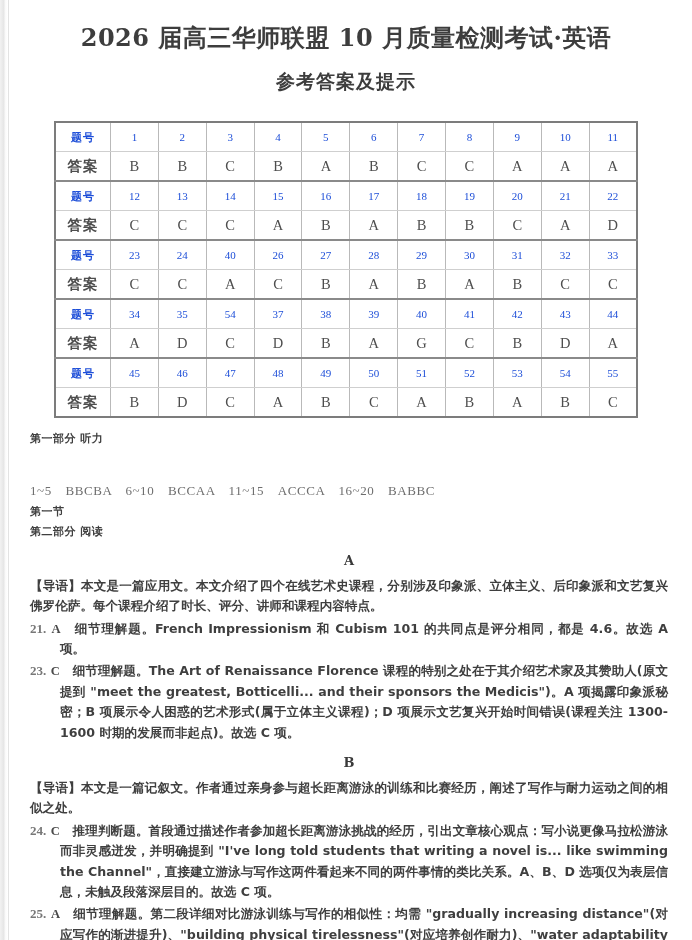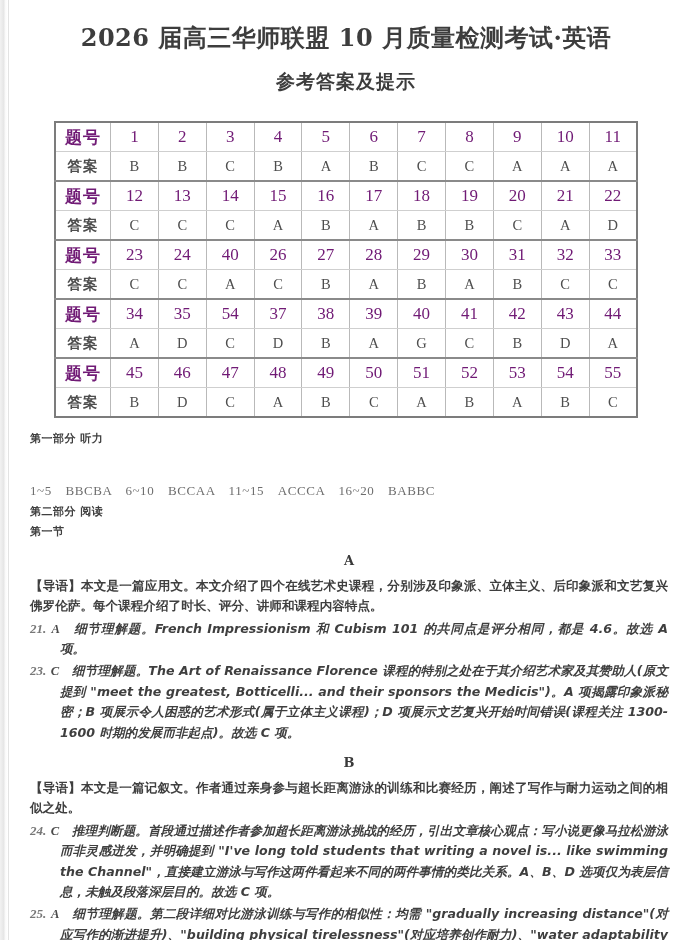--- a/index.html
+++ b/index.html
@@ -72,22 +72,22 @@
     border-top: 1px solid #cfcfcf;
     border-bottom: 1px solid #cfcfcf;
     text-align: center;
     vertical-align: middle;
     height: 26px;
     font-size: 14px;
     color: #555;
     font-family: "Liberation Serif", serif;
   }
   table.answer-table tr.qrow td {
-    color: #701a75;
-    font-size: 17px;
+    color: #1d4ed8;
+    font-size: 11px;
   }
   table.answer-table tr.arow td {
     color: #4e4e4e;
     font-size: 14.5px;
   }
   table.answer-table td.rowhead {
     font-family: "DejaVu Sans", sans-serif;
     font-weight: 700;
     font-size: 13px;
     color: #3f3f3f;
@@ -135,21 +135,20 @@
     margin: 9px 0 5px 0;
   }
   .para {
     margin: 0 0 1px 0;
     text-align: justify;
     text-justify: inter-ideograph;
   }
   .para.hang {
     padding-left: 30px;
     text-indent: -30px;
-    font-style: italic;
   }
   .cn { font-family: "DejaVu Sans", sans-serif; font-weight: 700; font-size: 12.6px; color: #3f3f3f;}
   .qno { font-family: "Liberation Serif", serif; font-size: 13px; color: #777; }
 </style>
 </head>
 <body>
 
 <div class="scan-edge"></div>
 
 <div class="page">
@@ -303,22 +302,22 @@
             <td>C</td>
           </tr>
         </tbody>
     </table>
   </div>
 
   <div class="body-text">
 
     <div class="line sec-label">第一部分 听力</div>
     <div class="line listening-line">1~5　BBCBA　6~10　BCCAA　11~15　ACCCA　16~20　BABBC</div>
+    <div class="line sec-label">第一节</div>
     <div class="line sec-label">第二部分 阅读</div>
-    <div class="line sec-label">第一节</div>
 
     <div>
         <div class="center-letter">A</div>
         <div class="para cn">【导语】本文是一篇应用文。本文介绍了四个在线艺术史课程，分别涉及印象派、立体主义、后印象派和文艺复兴佛罗伦萨。每个课程介绍了时长、评分、讲师和课程内容特点。</div>
         <div class="para hang cn"><span class="qno">21.</span> <span style="font-family: &quot;Liberation Serif&quot;, serif; color: rgb(74, 74, 74);">A</span>　<span>细节理解题。French Impressionism 和 Cubism 101 的共同点是评分相同，都是 4.6。故选 A 项。</span></div>
         <div class="para hang cn"><span class="qno">23.</span> <span style="font-family: &quot;Liberation Serif&quot;, serif; color: rgb(74, 74, 74);">C</span>　<span>细节理解题。The Art of Renaissance Florence 课程的特别之处在于其介绍艺术家及其赞助人(原文提到 "meet the greatest, Botticelli... and their sponsors the Medicis")。A 项揭露印象派秘密；B 项展示令人困惑的艺术形式(属于立体主义课程)；D 项展示文艺复兴开始时间错误(课程关注 1300-1600 时期的发展而非起点)。故选 C 项。</span></div>
         <div class="center-letter">B</div>
         <div class="para cn">【导语】本文是一篇记叙文。作者通过亲身参与超长距离游泳的训练和比赛经历，阐述了写作与耐力运动之间的相似之处。</div>
         <div class="para hang cn"><span class="qno">24.</span> <span style="font-family: &quot;Liberation Serif&quot;, serif; color: rgb(74, 74, 74);">C</span>　<span>推理判断题。首段通过描述作者参加超长距离游泳挑战的经历，引出文章核心观点：写小说更像马拉松游泳而非灵感迸发，并明确提到 "I've long told students that writing a novel is... like swimming the Channel"，直接建立游泳与写作这两件看起来不同的两件事情的类比关系。A、B、D 选项仅为表层信息，未触及段落深层目的。故选 C 项。</span></div>
         <div class="para hang cn"><span class="qno">25.</span> <span style="font-family: &quot;Liberation Serif&quot;, serif; color: rgb(74, 74, 74);">A</span>　<span>细节理解题。第二段详细对比游泳训练与写作的相似性：均需 "gradually increasing distance"(对应写作的渐进提升)、"building physical tirelessness"(对应培养创作耐力)、"water adaptability and learning to..."、"when the words feel off and learning to rewrite..."(对应适应性)。故选 A 项。</span></div>

